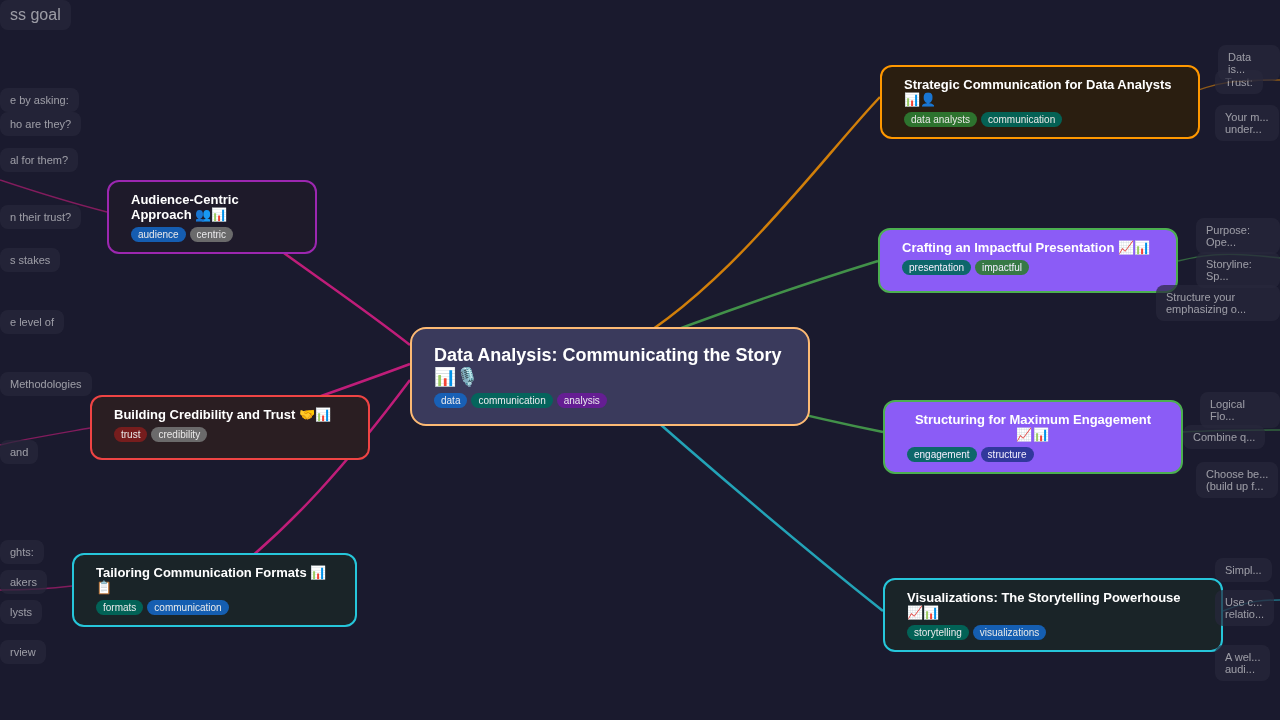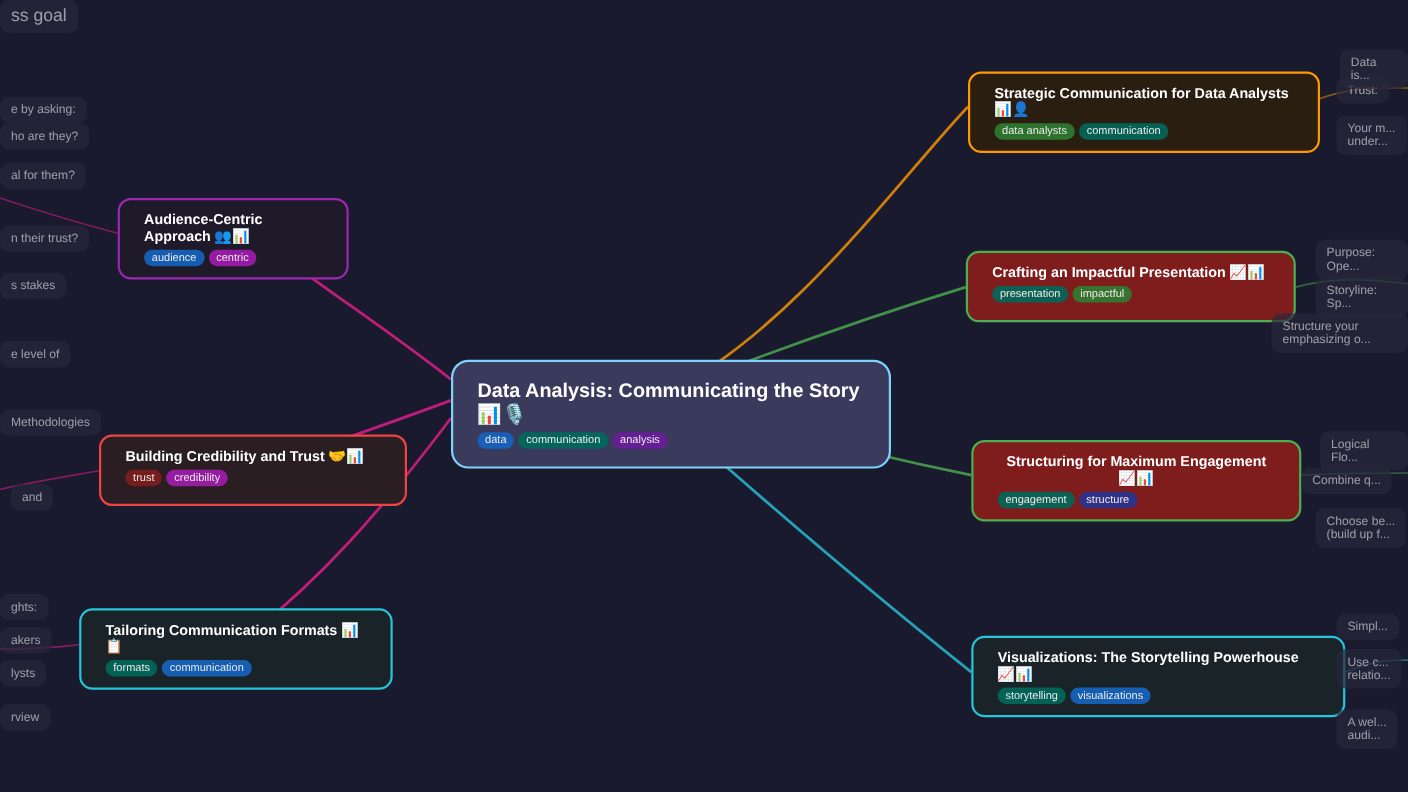--- a/index.html
+++ b/index.html
@@ -54,33 +54,33 @@
       font-size: 10px;
       padding: 2px 7px;
       border-radius: 10px;
       color: #fff;
       opacity: 0.9;
     }
 
     
     .center-node {
       background: #3a3a5c;
-      border: 2px solid #7dd3fc;
+      border: 2px solid #fdba74;
       border-radius: 16px;
       padding: 16px 22px;
     }
     .center-node .node-title {
       font-size: 18px;
       font-weight: 700;
       color: #ffffff;
     }
 
     
     .node-green {
-      background: #7f1d1d;
+      background: #8b5cf6;
       border: 2px solid #4caf50;
     }
 
     
     .node-pink {
       background: #2a1e22;
       border: 2px solid #ef4444;
     }
 
     
@@ -97,21 +97,21 @@
 
     
     .node-orange {
       background: #2a1e10;
       border: 2px solid #ff9800;
     }
 
     .tag-green { background: #2e7d32; }
     .tag-teal { background: #00695c; }
     .tag-blue { background: #1565c0; }
-    .tag-purple { background: #a21caf; }
+    .tag-purple { background: #737373; }
     .tag-pink { background: #7f1d1d; }
     .tag-indigo { background: #283593; }
 
     
     .ghost-node {
       position: absolute;
       z-index: 2;
       color: rgba(255,255,255,0.6);
       font-size: 12px;
       font-weight: 500;
@@ -270,21 +270,21 @@
   </div>
   <div class="ghost-node" style="left:0px; top:248px; font-size:11px; color:rgba(255,255,255,0.55);">
     <span>s stakes</span>
   </div>
   <div class="ghost-node" style="left:0px; top:310px; font-size:11px; color:rgba(255,255,255,0.55);">
     <span>e level of</span>
   </div>
   <div class="ghost-node" style="left:0px; top:372px; font-size:11px; color:rgba(255,255,255,0.55);">
     <span>Methodologies</span>
   </div>
-  <div class="ghost-node" style="left:10px; top:440px; font-size:11px; color:rgba(255,255,255,0.55);">
+  <div class="ghost-node" style="left:0px; top:440px; font-size:11px; color:rgba(255,255,255,0.55);">
     <span>and</span>
   </div>
   <div class="ghost-node" style="left:0px; top:540px; font-size:11px; color:rgba(255,255,255,0.55);">
     <span>ghts:</span>
   </div>
   <div class="ghost-node" style="left:0px; top:570px; font-size:11px; color:rgba(255,255,255,0.55);">
     <span>akers</span>
   </div>
   <div class="ghost-node" style="left:0px; top:600px; font-size:11px; color:rgba(255,255,255,0.55);">
     <span>lysts</span>

